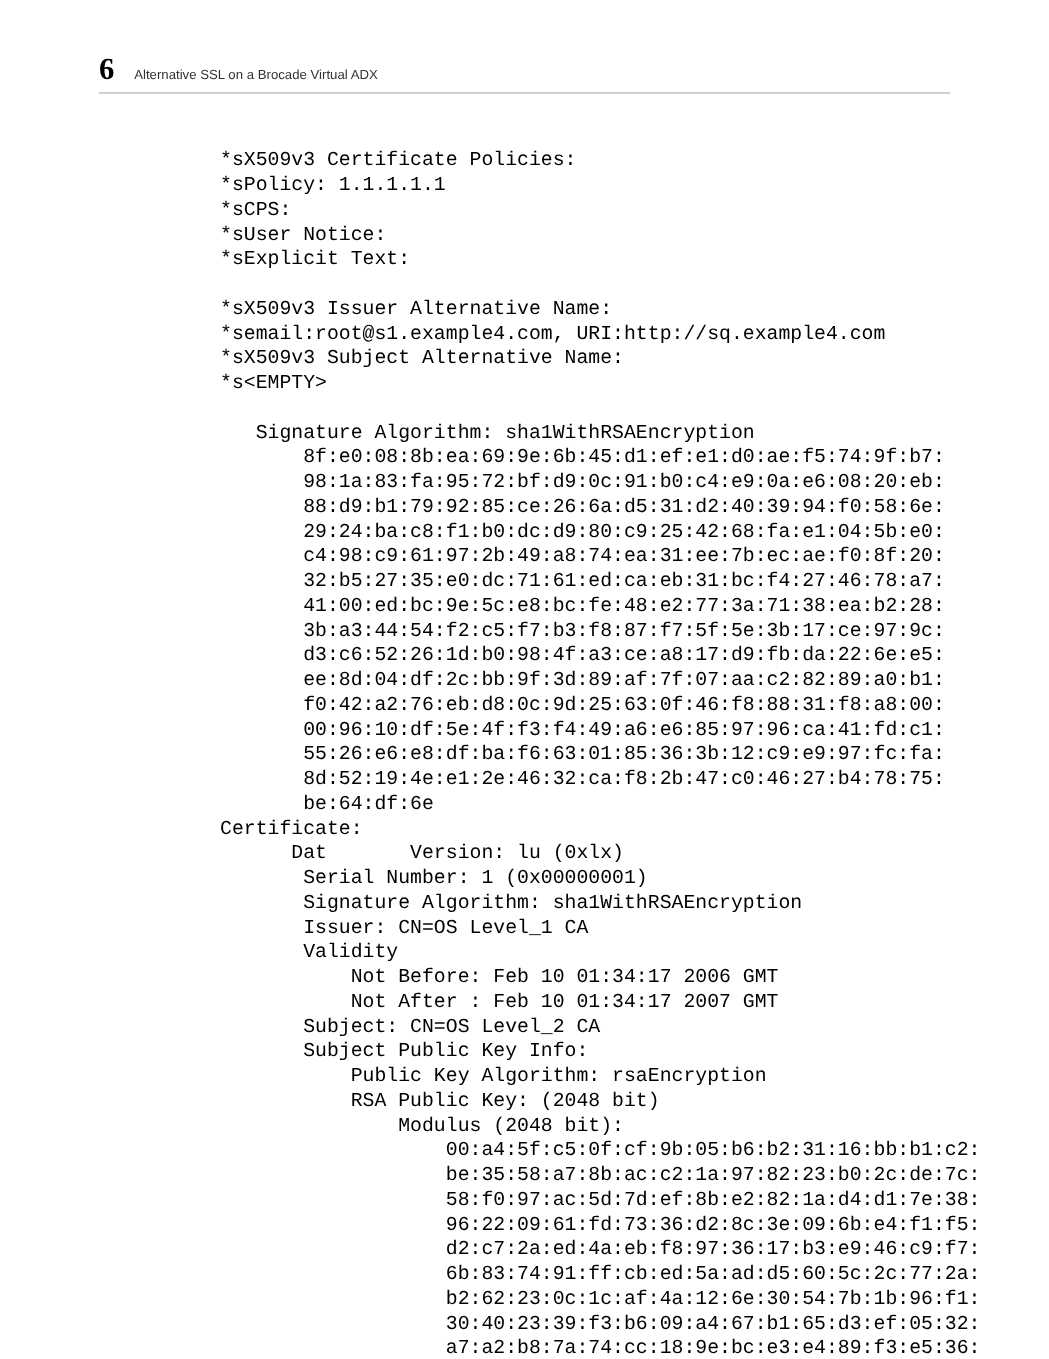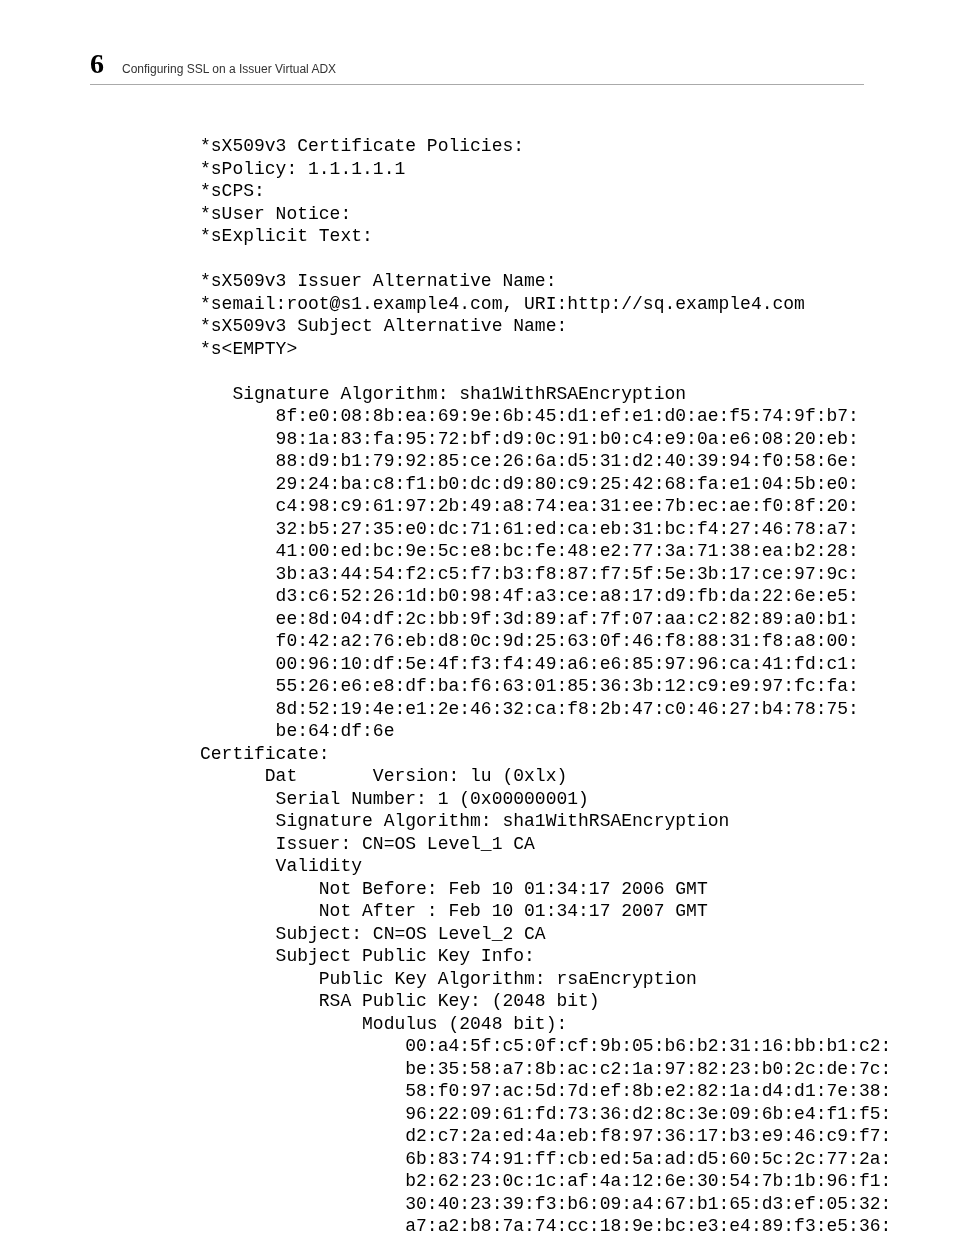--- a/index.html
+++ b/index.html
@@ -42,21 +42,21 @@
     margin-left: 110px;
   }
 </style>
 </head>
 <body>
 
 <div class="page">
 
   <div class="header">
     <span class="chapnum">6</span>
-    <span class="chaptitle">Configuring SSL on a Issuer Virtual ADX</span>
+    <span class="chaptitle">Alternative SSL on a Brocade Virtual ADX</span>
   </div>
 
   <pre class="code" id="code-block">*sX509v3 Certificate Policies:
 *sPolicy: 1.1.1.1.1
 *sCPS:
 *sUser Notice:
 *sExplicit Text:
 
 *sX509v3 Issuer Alternative Name:
 *semail:root@s1.example4.com, URI:http://sq.example4.com

